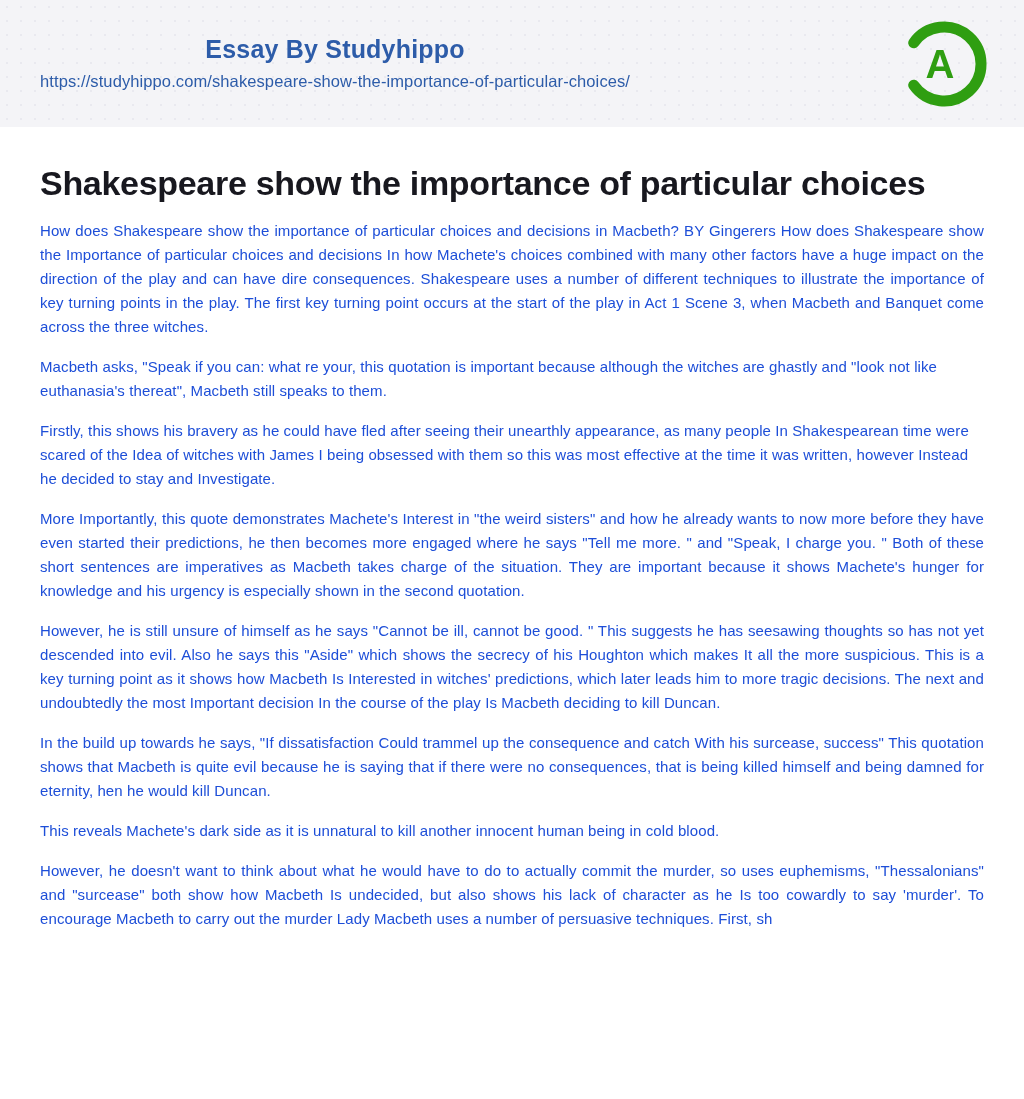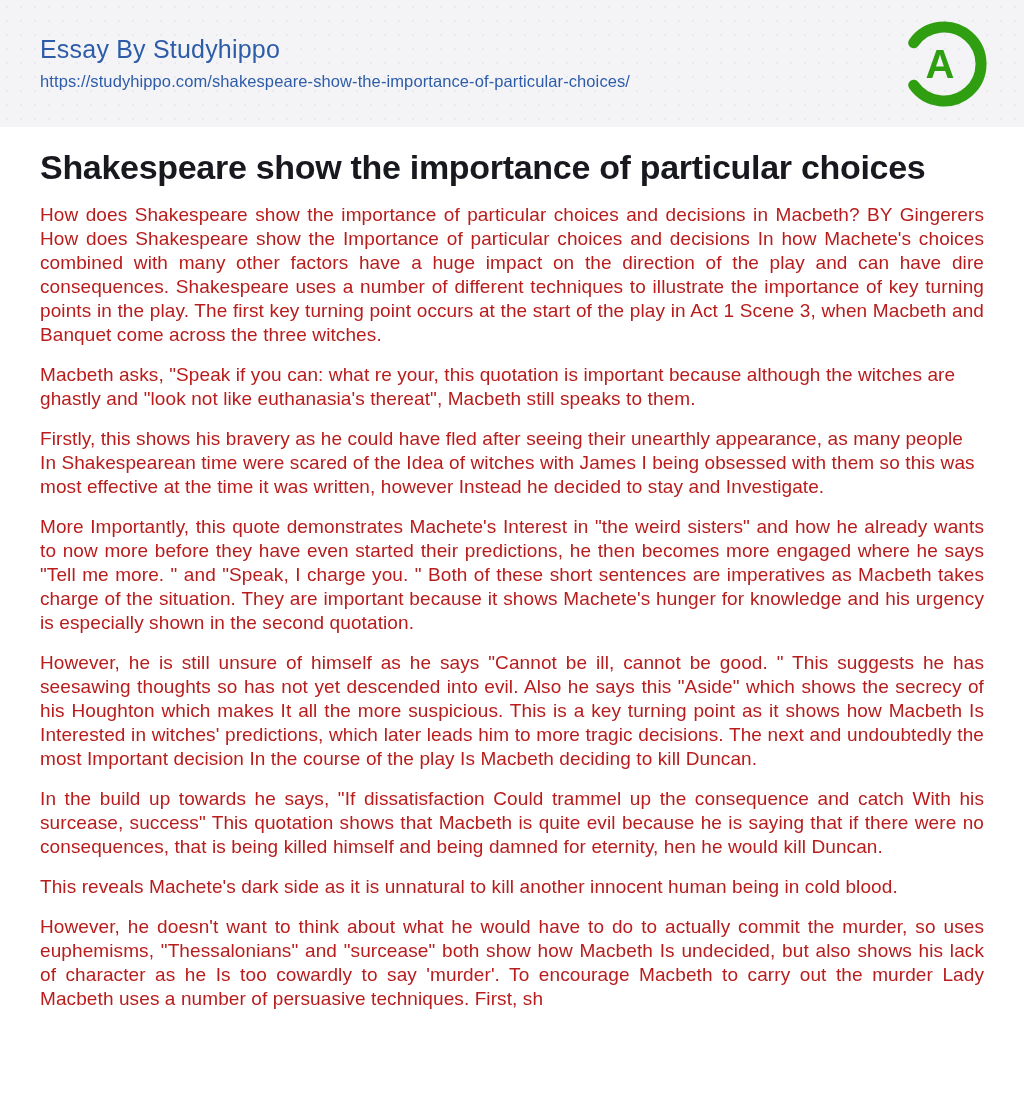--- a/index.html
+++ b/index.html
@@ -24,23 +24,24 @@
     background-size: 14px 14px;
     display: flex;
     justify-content: space-between;
     align-items: flex-start;
     padding: 0 36px 0 40px;
   }
   .header-left { padding-top: 36px; }
   .site-title {
     color: #2d5ca9;
     font-size: 25px;
-    font-weight: normal;
+    font-weight: bold;
     letter-spacing: 0.2px;
     line-height: 1.1;
+    text-align: center;
   }
   .essay-url {
     display: block;
     margin-top: 8px;
     color: #2d5ca9;
     font-size: 16.5px;
     letter-spacing: 0.1px;
     text-decoration: none;
     cursor: pointer;
   }
@@ -49,32 +50,32 @@
     width: 88px;
     height: 88px;
     flex: 0 0 auto;
   }
 
   
   .content {
     padding: 0 40px;
   }
   .essay-title {
-    margin: 22px 0 0 0;
+    margin: 38px 0 0 0;
     font-size: 34px;
     line-height: 37px;
     font-weight: bold;
     letter-spacing: -0.3px;
     color: #18181f;
   }
   .para {
     margin: 16px 0 0 0;
-    font-size: 19px;
+    font-size: 15px;
     line-height: 24px;
-    color: #b91c1c;
+    color: #1d4ed8;
     letter-spacing: 0.1px;
   }
   .para.justify { text-align: justify; }
   .para:first-of-type { margin-top: 17px; }
 </style>
 </head>
 <body>
 
 <header class="page-header">
   <div class="header-left">

